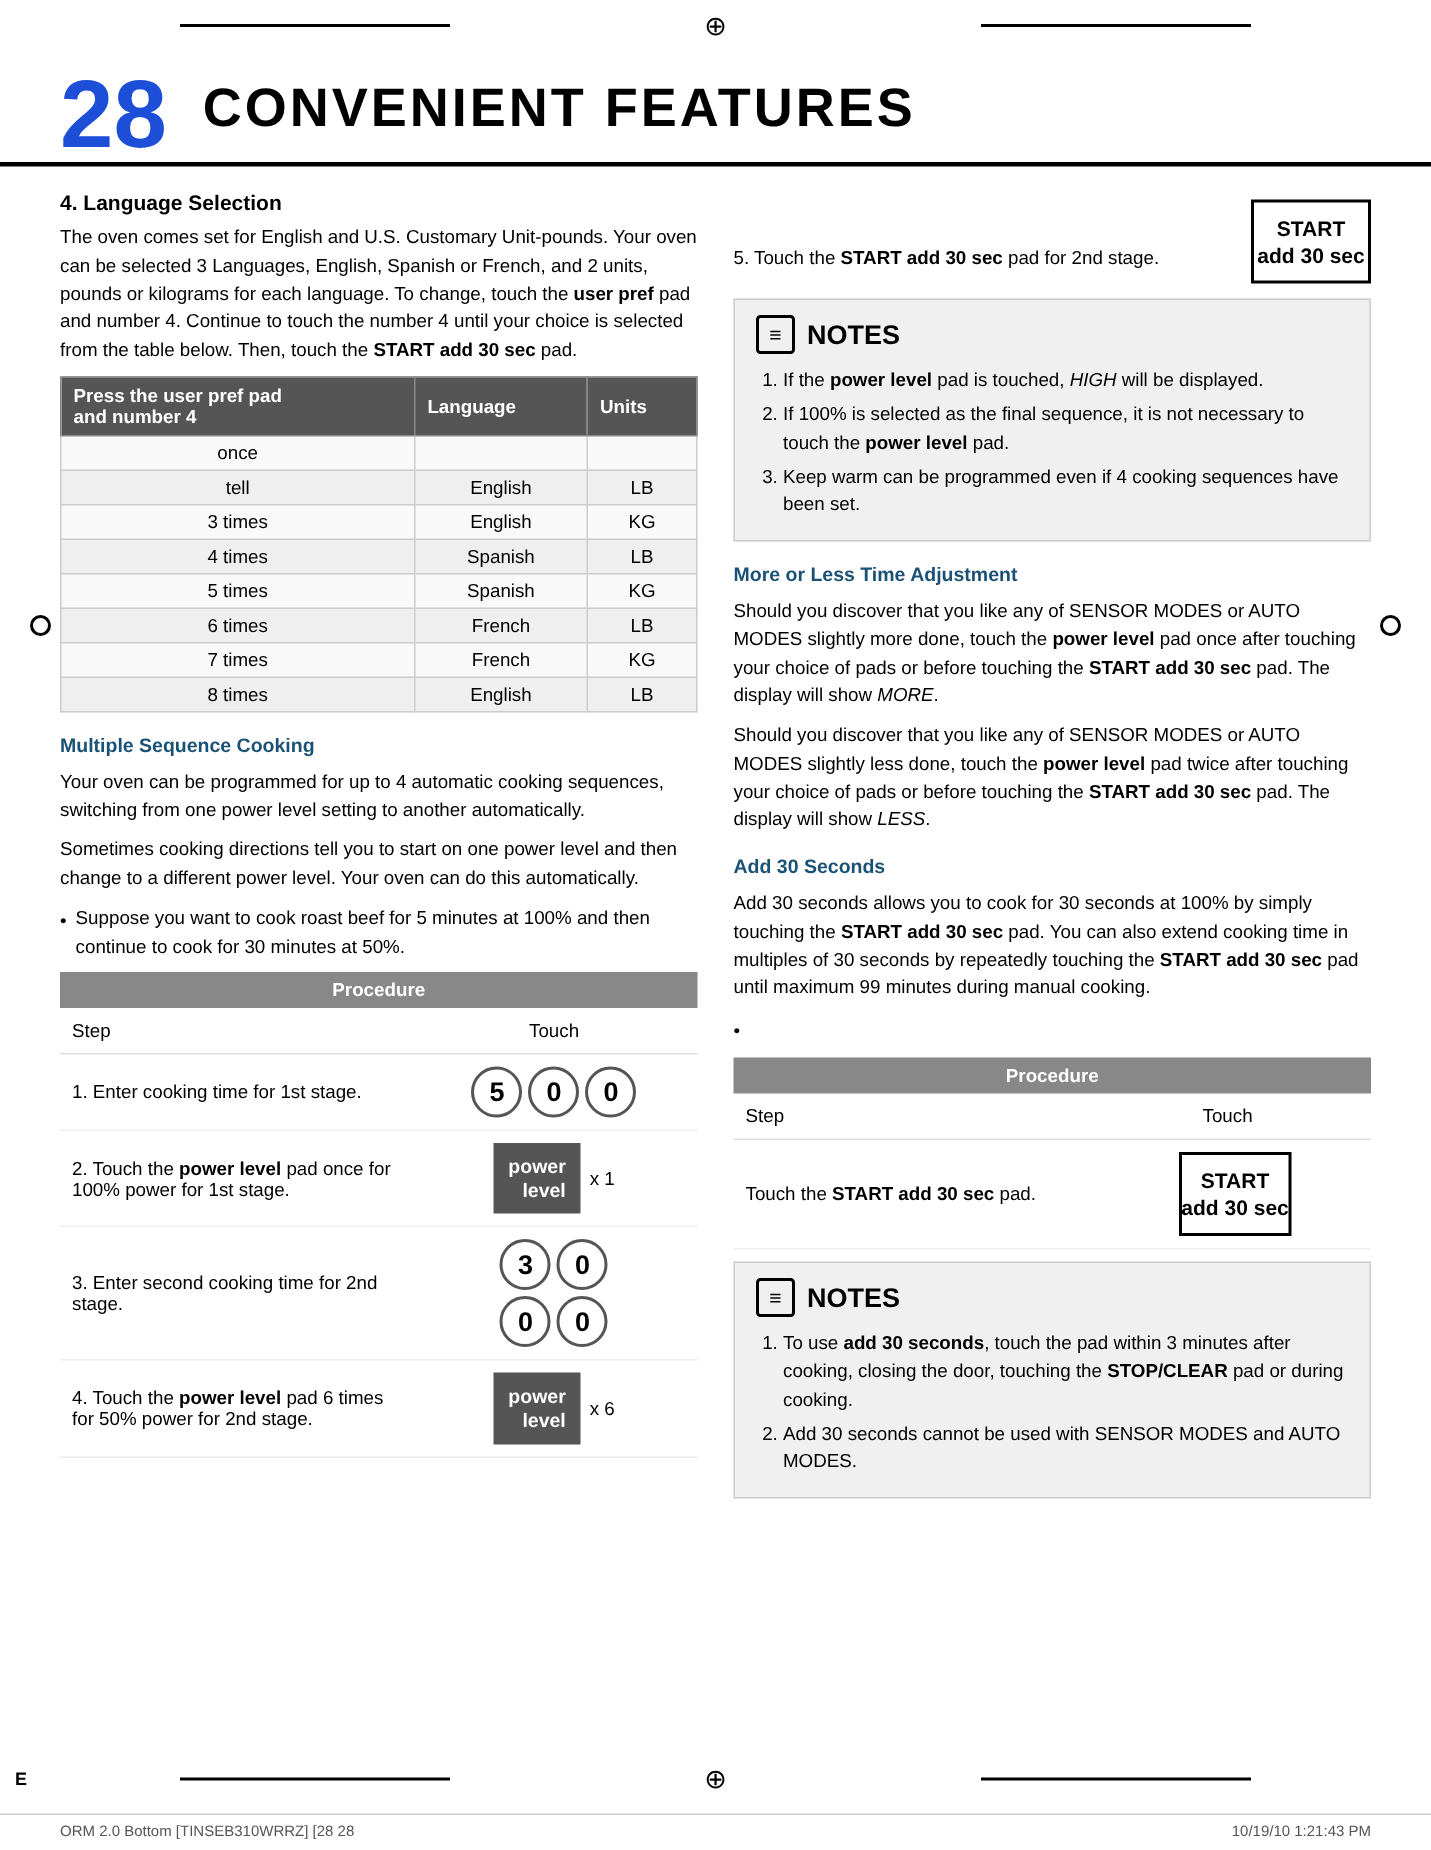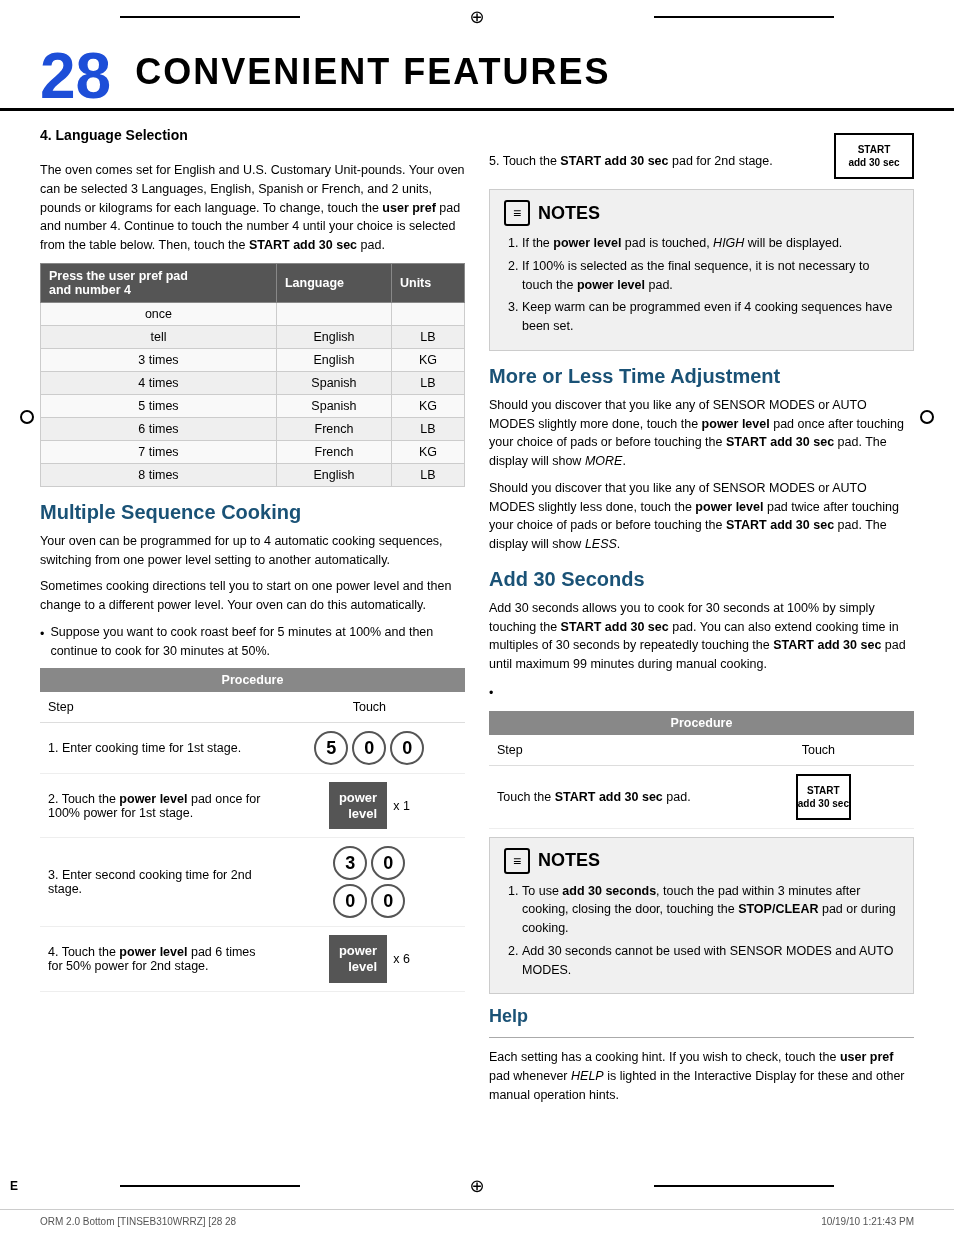--- a/index.html
+++ b/index.html
@@ -54,24 +54,24 @@
     }
     .right-col {
       flex: 1;
       min-width: 0;
     }
     
     .section-title {
       font-size: 14px;
       font-weight: 700;
       color: #000;
-      margin-bottom: 18px;
+      margin-bottom: 6px;
     }
     .section-title-blue {
-      font-size: 20px;
+      font-size: 13px;
       font-weight: 700;
       color: #1a5276;
       margin-bottom: 8px;
       margin-top: 14px;
     }
     .section-title-blue-sm {
       font-size: 18px;
       font-weight: 700;
       color: #1a5276;
       margin-bottom: 6px;
@@ -149,21 +149,21 @@
       margin-bottom: 4px;
     }
     
     .start-button {
       display: inline-block;
       background: #fff;
       border: 2px solid #000;
       padding: 8px 0;
       text-align: center;
       font-weight: 700;
-      font-size: 10px;
+      font-size: 14px;
       line-height: 1.3;
       margin-left: 10px;
       vertical-align: middle;
     }
     
     .procedure-table {
       width: 100%;
       border-collapse: collapse;
       margin-bottom: 8px;
       font-size: 12.5px;
@@ -499,27 +499,20 @@
         <div class="notes-header">
           <span class="notes-icon">≡</span>
           <span>NOTES</span>
         </div>
         <ol class="notes-list">
           <li>To use <b>add 30 seconds</b>, touch the pad within 3 minutes after cooking, closing the door, touching the <b>STOP/CLEAR</b> pad or during cooking.</li>
           <li>Add 30 seconds cannot be used with SENSOR MODES and AUTO MODES.</li>
         </ol>
       </div>
 
-      <div>
-        <div class="section-title-blue-sm">Help</div>
-        <div class="divider"></div>
-        <p class="body-text">
-          Each setting has a cooking hint. If you wish to check, touch the <b>user pref</b> pad whenever <i>HELP</i> is lighted in the Interactive Display for these and other manual operation hints.
-        </p>
-      </div>
 
     </div>
 
   </div>
 
   <div style="position:absolute;left:20px;top:50%;transform:translateY(-50%);">
     <div style="width:14px;height:14px;border:2px solid #000;border-radius:50%;margin-bottom:400px;"></div>
   </div>
   <div style="position:absolute;right:20px;top:50%;transform:translateY(-50%);">
     <div style="width:14px;height:14px;border:2px solid #000;border-radius:50%;margin-bottom:400px;"></div>

